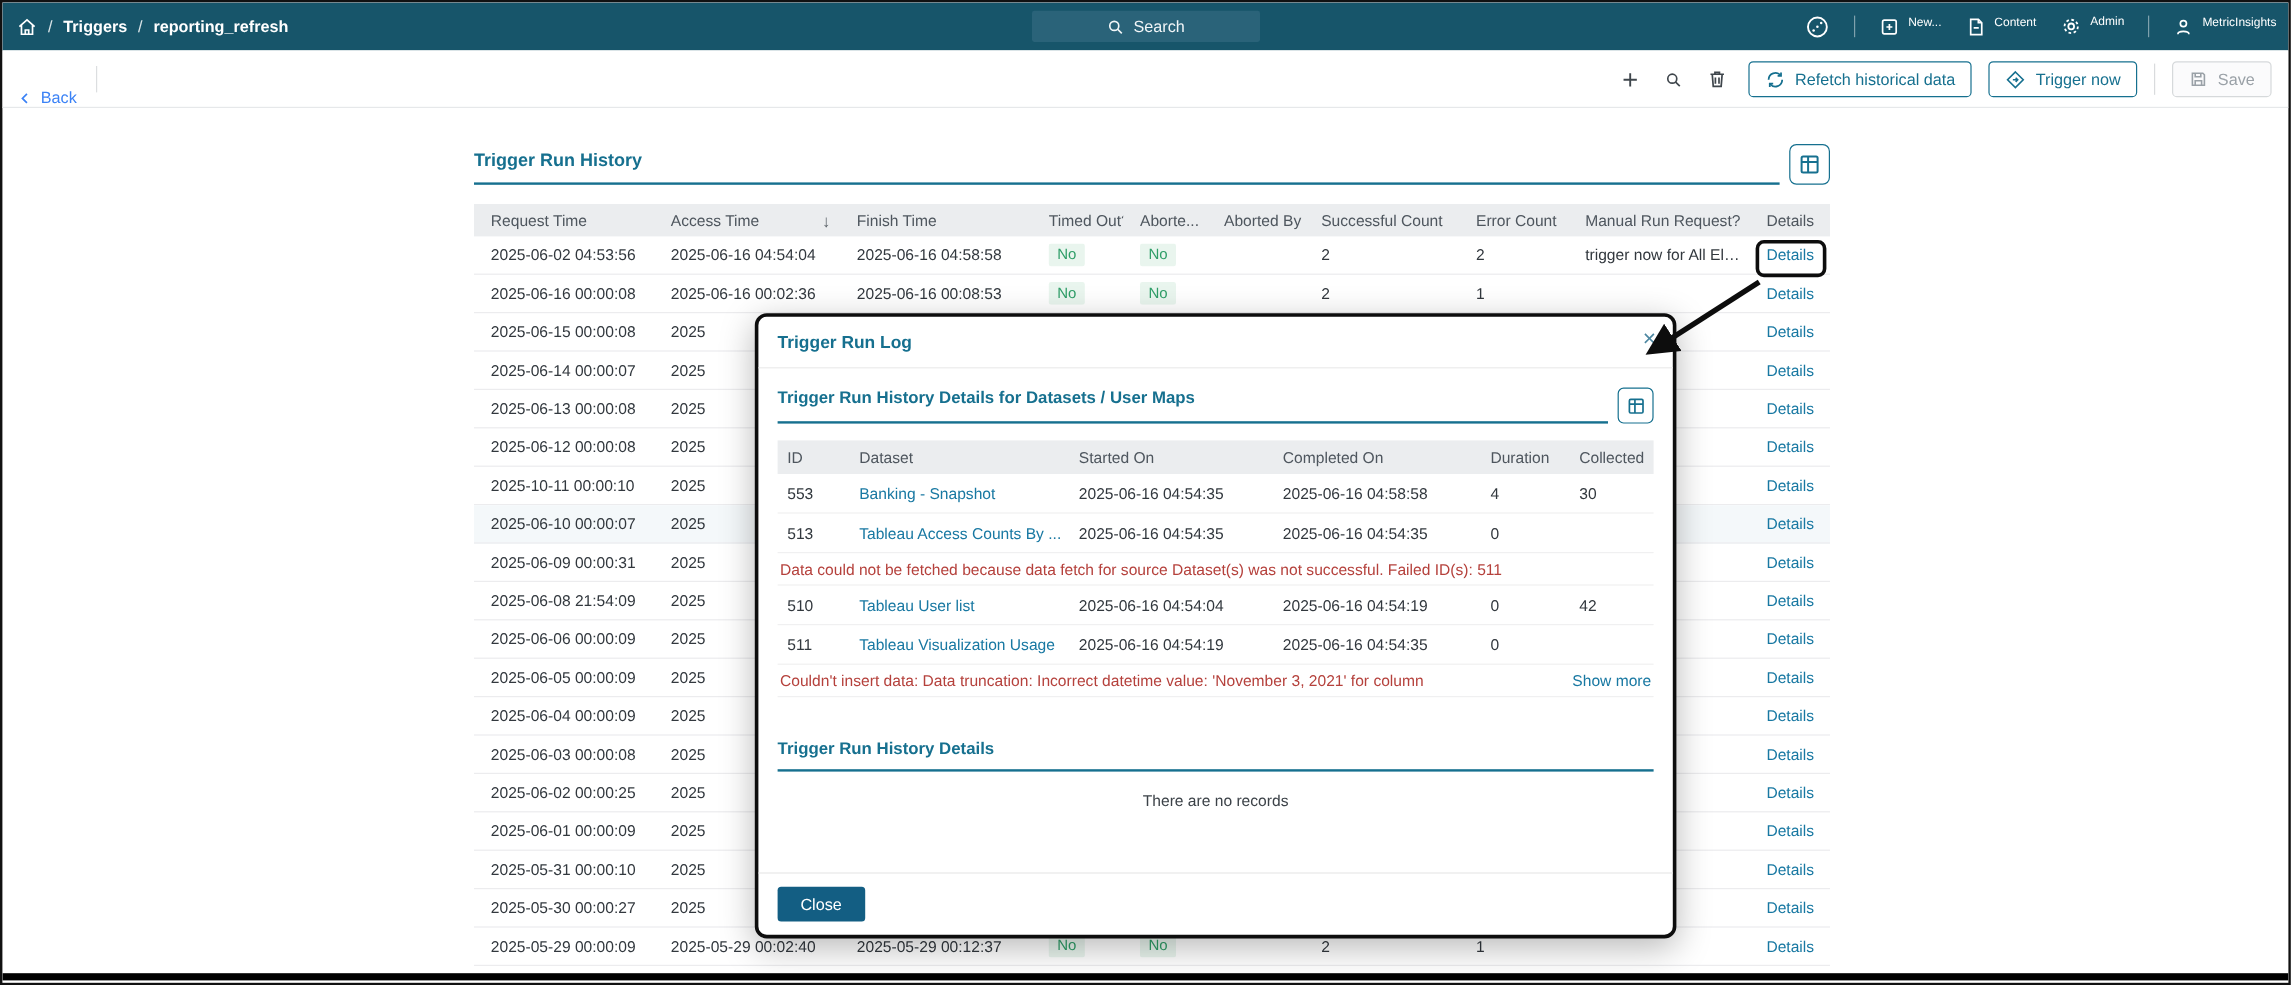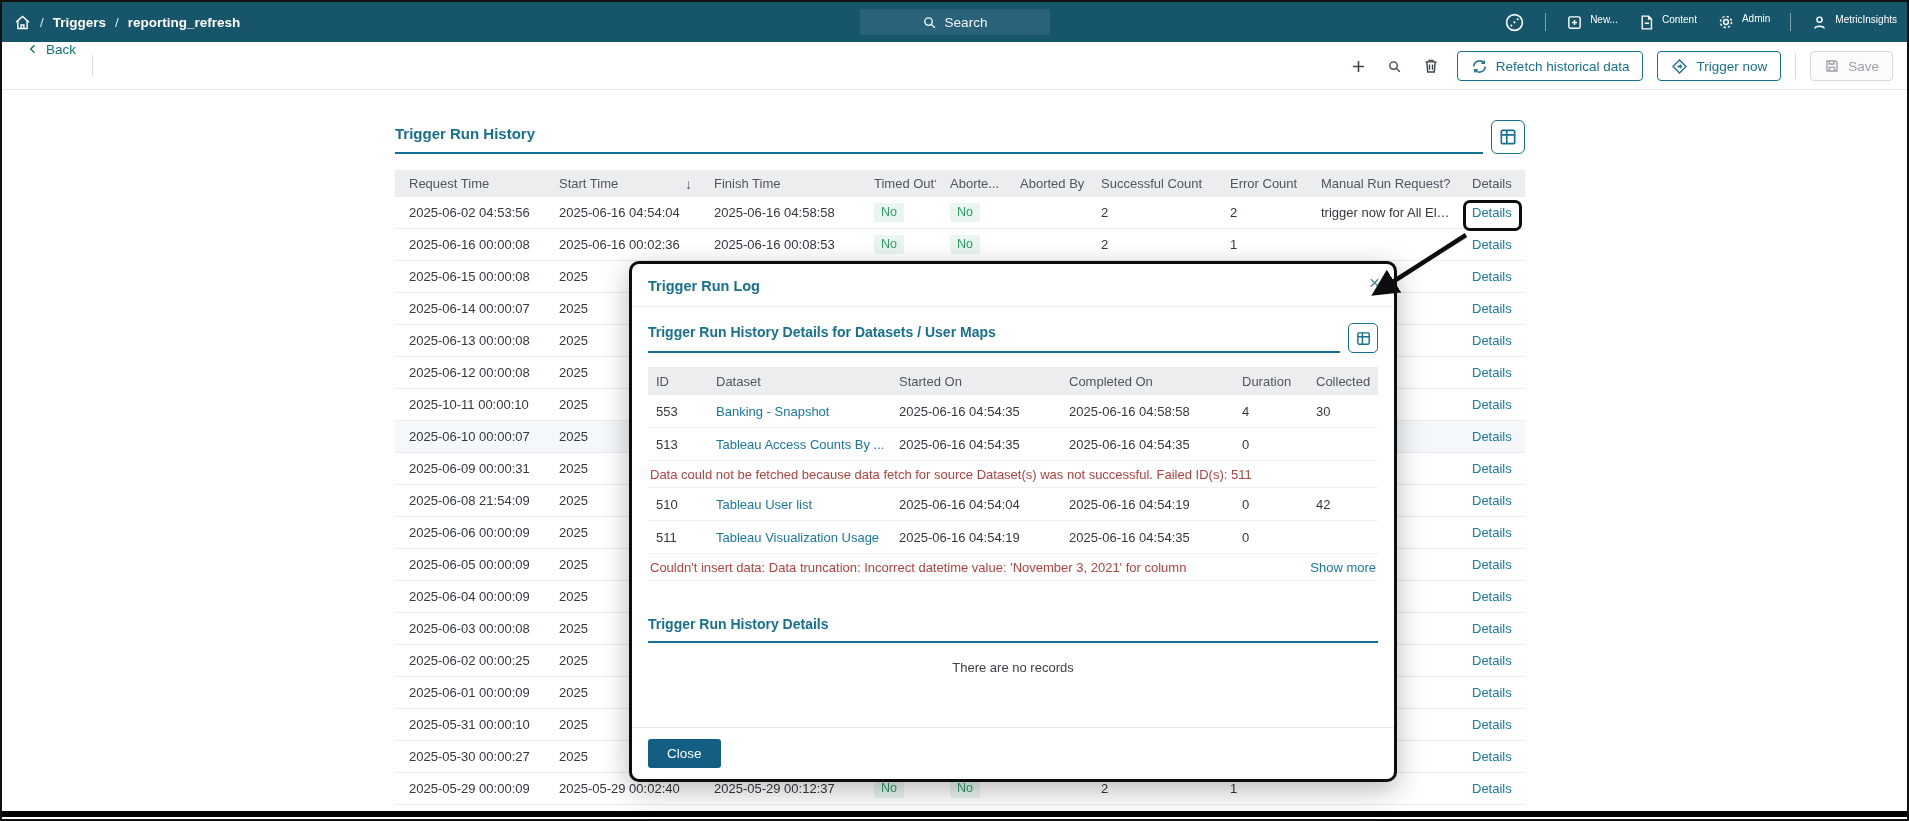--- a/index.html
+++ b/index.html
@@ -12,21 +12,21 @@
   .breadcrumb .sep { font-weight: 400; opacity: .85; }
   .icn { display: inline-flex; align-items: center; justify-content: center; }
   .icn svg { display: block; }
   .search-box { position: absolute; left: 50%; transform: translateX(-50%); top: 7px; width: 190px; height: 26px; background: #2a6379; border-radius: 2px; display: flex; align-items: center; justify-content: center; gap: 8px; color: #f2f6f8; font-size: 13.5px; cursor: pointer; }
   .topbar-right { position: absolute; right: 10px; top: 0; height: 40px; display: flex; align-items: center; gap: 20px; }
   .top-action { display: flex; align-items: flex-start; gap: 7px; font-size: 10px; font-weight: 500; cursor: pointer; color: #fff; }
   .vdiv { width: 1px; height: 18px; background: rgba(255,255,255,.45); }
 
   
   .tabbar { position: absolute; top: 40px; left: 0; right: 0; height: 48px; background: #fff; border-bottom: 1px solid #e6e8ea; display: flex; align-items: stretch; }
-  .back-btn { display: flex; align-items: flex-start; gap: 6px; padding: 0 16px 0 24px; font-size: 13.5px; color: #0f766e; cursor: pointer; }
+  .back-btn { display: flex; align-items: flex-end; gap: 6px; padding: 0 16px 0 12px; font-size: 13.5px; color: #3b82f6; cursor: pointer; }
   .tab-sep { width: 1px; height: 22px; background: #dcdee0; align-self: center; }
   .tab-list { display: flex; align-items: stretch; margin-left: 6px; }
   .tab { display: flex; align-items: center; padding: 0 17px; font-size: 13.5px; color: #3c4248; cursor: pointer; }
   .tab.active { background: #e9f1f6; color: #16708f; }
   .toolbar-right { position: absolute; right: 14px; top: 0; height: 48px; display: flex; align-items: center; gap: 14px; }
   .icon-btn { width: 24px; height: 24px; display: flex; align-items: center; justify-content: center; color: #3f464c; cursor: pointer; }
   .btn { height: 30px; display: inline-flex; align-items: center; gap: 8px; padding: 0 13px; border: 1px solid #16708f; border-radius: 4px; color: #16708f; font-size: 13.5px; background: #fff; cursor: pointer; white-space: nowrap; }
   .btn.disabled { border-color: #d6d9db; color: #9aa1a7; background: #fbfbfc; cursor: default; }
   .btn-sep { width: 1px; height: 26px; background: #d9dbdd; }
 
@@ -227,21 +227,21 @@
             </svg>
           </span>
       </div>
     </div>
     <div class="table">
       <div class="thead">
           <div class="th-cell">
             <span>Request Time</span>
           </div>
           <div class="th-cell">
-            <span>Start Time</span>
+            <span>Access Time</span>
             <span class="sort-icon">↓</span>
           </div>
           <div class="th-cell">
             <span>Finish Time</span>
           </div>
           <div class="th-cell">
             <span>Timed Out?</span>
           </div>
           <div class="th-cell">
             <span>Aborte...</span>

